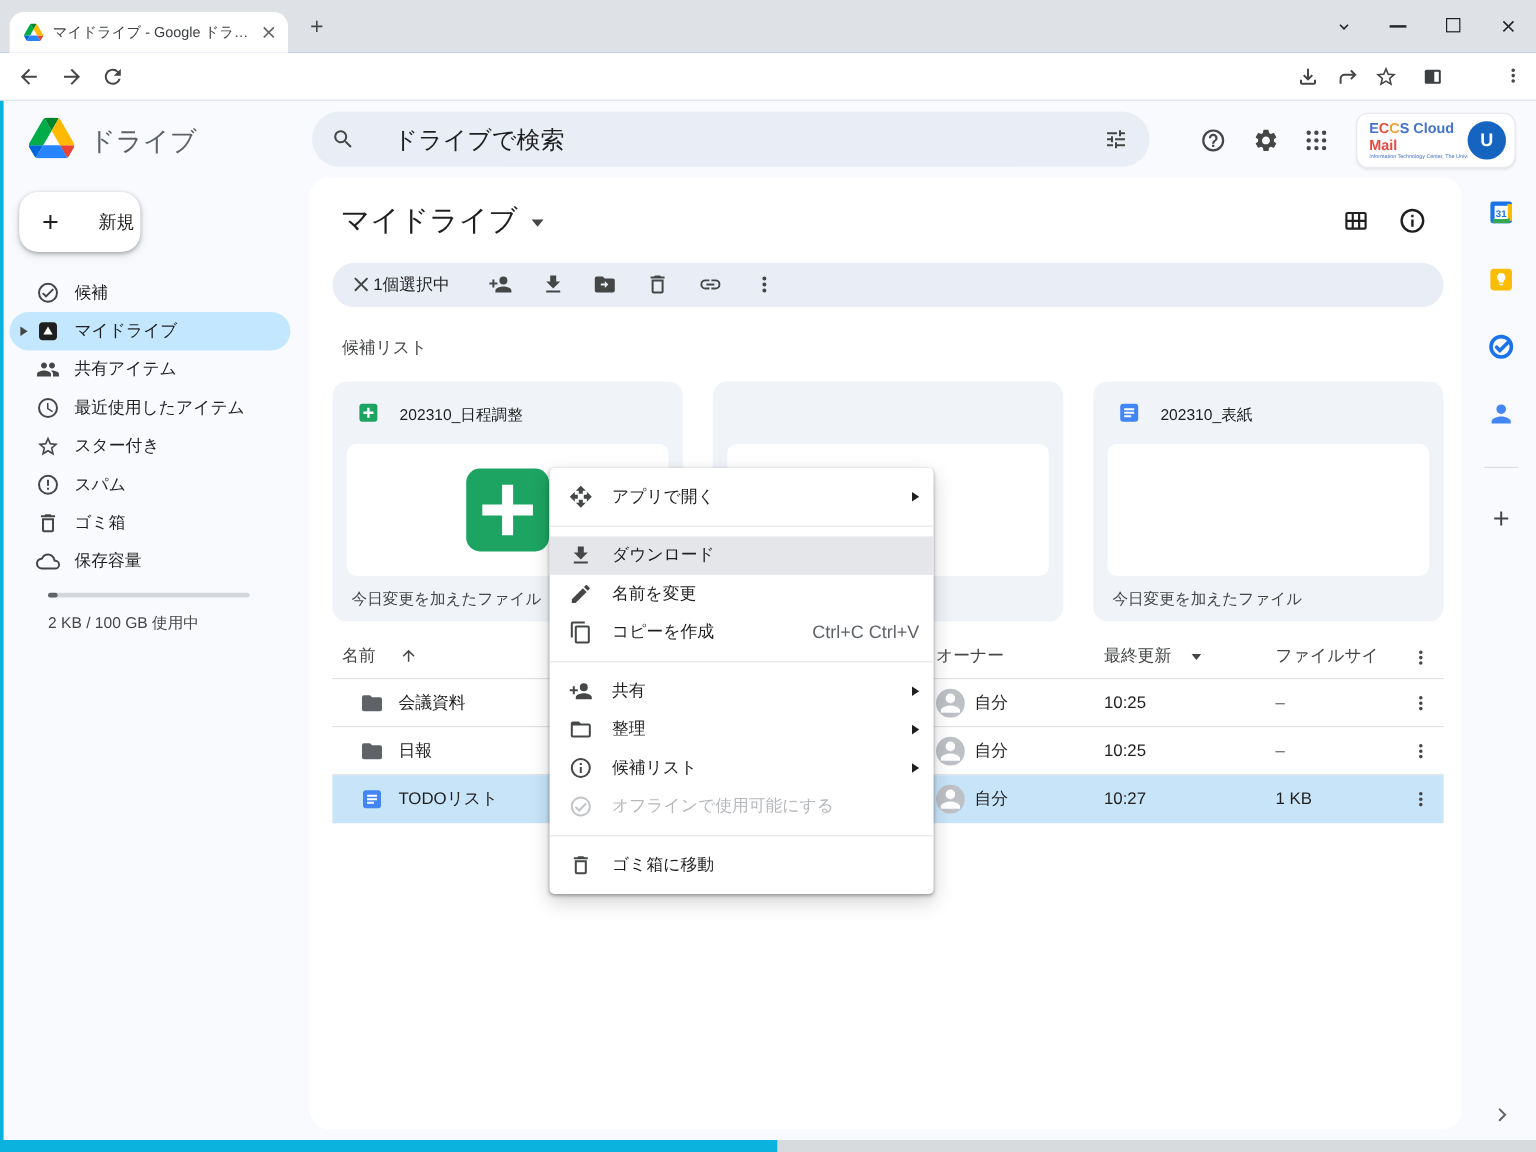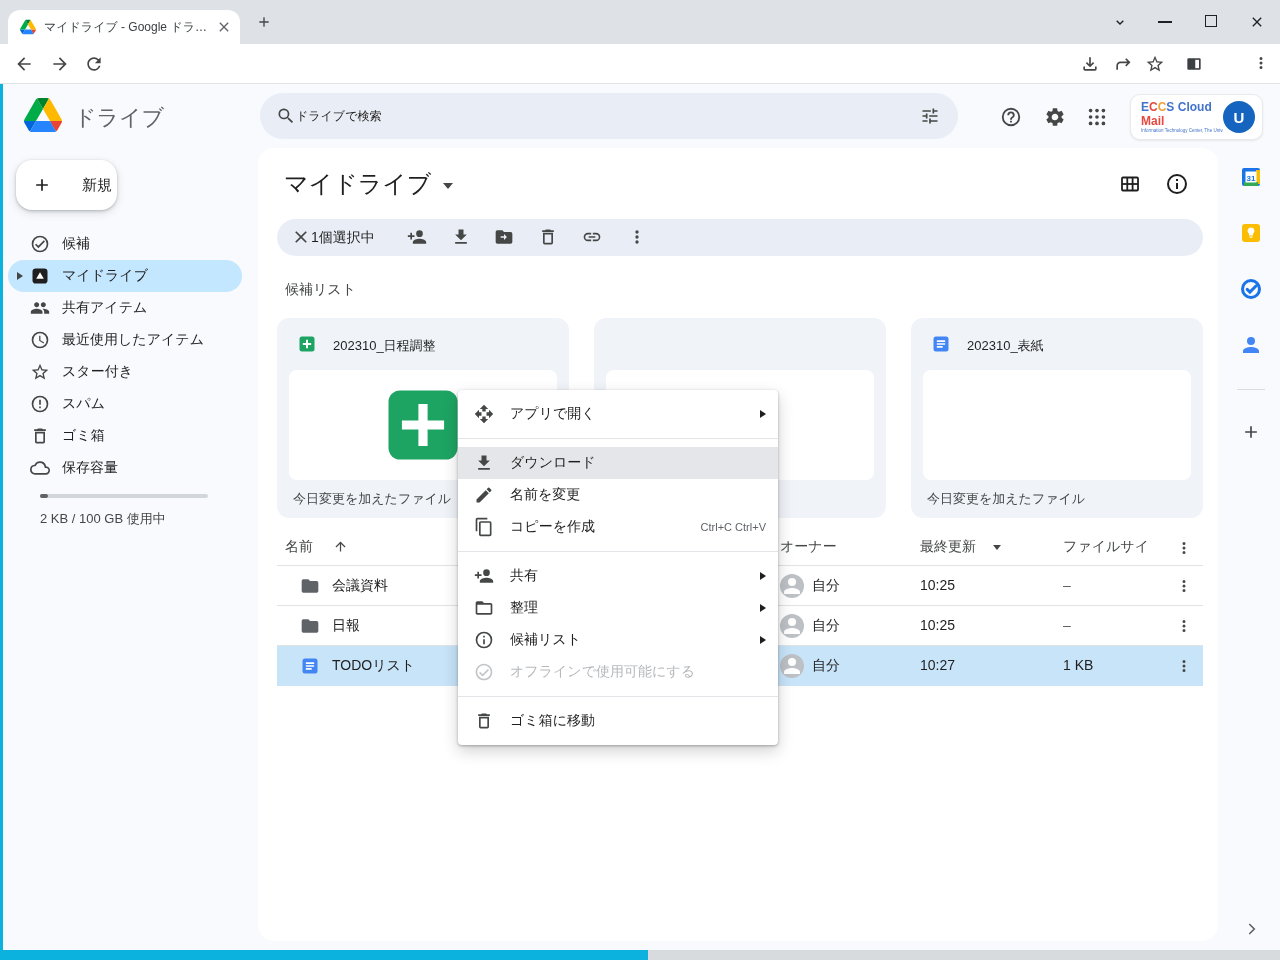--- a/index.html
+++ b/index.html
@@ -15,21 +15,21 @@
   .tab-title{font-size:12px;color:#3c4043;flex:1;margin-left:8px;white-space:nowrap;overflow:hidden;text-overflow:ellipsis;}
   .toolbar{position:absolute;left:0;top:44px;width:1280px;height:40px;background:#fff;border-bottom:1px solid #e1e3e6;}
   .urlbar{position:absolute;left:112px;top:50px;width:956px;height:28px;border-radius:14px;background:#f1f3f4;display:flex;align-items:center;padding:0 14px;}
   .urltext{font-size:13px;color:#202124;margin-left:10px;}
   .cicon{position:absolute;width:20px;height:20px;color:#444746;}
   .win-glyph{position:absolute;color:#202124;}
 
   
   .app{position:absolute;left:0;top:84px;width:1280px;height:876px;background:#f8fafd;}
   .searchbar{position:absolute;left:260px;top:9px;width:698px;height:46px;border-radius:23px;background:#e9eef6;display:flex;align-items:center;padding:0 18px 0 16px;}
-  .search-ph{font-size:12px;color:#1f1f1f;margin-left:0;flex:1;}
+  .search-ph{font-size:20px;color:#1f1f1f;margin-left:32px;flex:1;}
   .hicon{position:absolute;width:22px;height:22px;color:#444746;}
   .badge{position:absolute;left:1130px;top:10px;width:133px;height:46px;background:#fff;border:1px solid #e8eaed;border-radius:10px;box-shadow:0 1px 2px rgba(0,0,0,.08);display:flex;align-items:center;padding:0 7px 0 10px;}
   .brand{font-size:12px;font-weight:bold;line-height:1.1;}
   .brand-sub{font-size:4.5px;color:#4374c9;white-space:nowrap;overflow:hidden;}
   .avatar-blue{border-radius:50%;background:#1565c0;color:#fff;display:flex;align-items:center;justify-content:center;font-weight:bold;}
 
   
   .newbtn{position:absolute;left:16px;top:76px;width:101px;height:50px;background:#fff;border-radius:16px;box-shadow:0 1px 3px rgba(60,64,67,.3),0 3px 8px rgba(60,64,67,.15);display:flex;align-items:center;padding-left:16px;cursor:pointer;}
   .newbtn-label{font-size:15px;color:#1f1f1f;margin-left:30px;}
   .nav-item{position:absolute;left:8px;width:234px;height:32px;border-radius:16px;display:flex;align-items:center;font-size:14px;color:#1f1f1f;}
@@ -61,21 +61,21 @@
   .cell{position:absolute;top:11px;}
   .avatar-gray{position:absolute;width:24px;height:24px;border-radius:50%;background:#bdc1c6;overflow:hidden;}
   .kebab{position:absolute;width:18px;height:18px;color:#444746;cursor:pointer;}
 
   
   .ctxmenu{position:absolute;left:458px;top:306px;width:320px;background:#fff;border-radius:4px;box-shadow:0 1px 3px rgba(0,0,0,.3),0 6px 16px rgba(0,0,0,.18);padding:8px 0;z-index:30;}
   .ctx-item{height:32px;display:flex;align-items:center;padding:0 12px 0 16px;cursor:pointer;}
   .ctx-item.hl{background:#e4e6e9;}
   .ctx-item .mi{width:20px;height:20px;color:#444746;margin-right:16px;flex:none;}
   .ctx-item .ml{font-size:14px;color:#1f1f1f;flex:1;}
-  .ctx-item .ms{font-size:11px;color:#5f6368;}
+  .ctx-item .ms{font-size:15px;color:#5f6368;}
   .ctx-item .arr{width:0;height:0;border-left:6px solid #1f1f1f;border-top:4.5px solid transparent;border-bottom:4.5px solid transparent;}
   .ctx-item.dis .ml{color:#b6b9bc;}
   .ctx-item.dis .mi{color:#c2c5c8;}
   .ctx-sep{height:1px;background:#e3e5e8;margin:8px 0;}
 
   
   .picon{position:absolute;width:24px;height:24px;cursor:pointer;}
 
   
   .cap-left{position:absolute;left:0;top:84px;width:3px;height:876px;background:#0cb2de;z-index:50;}

